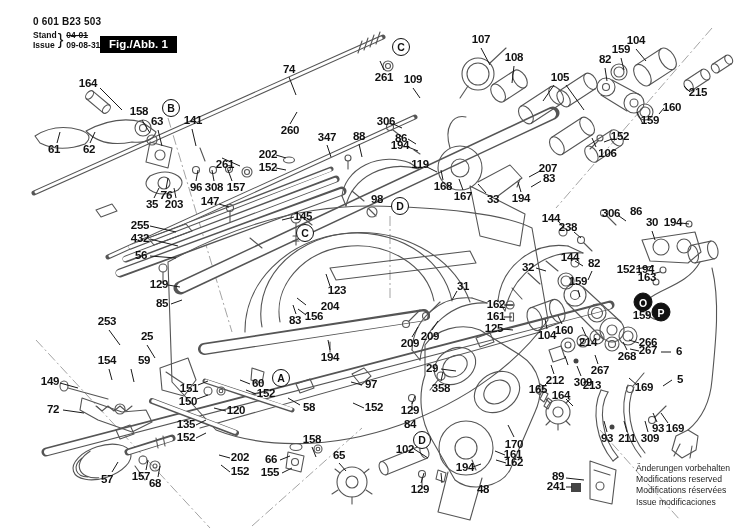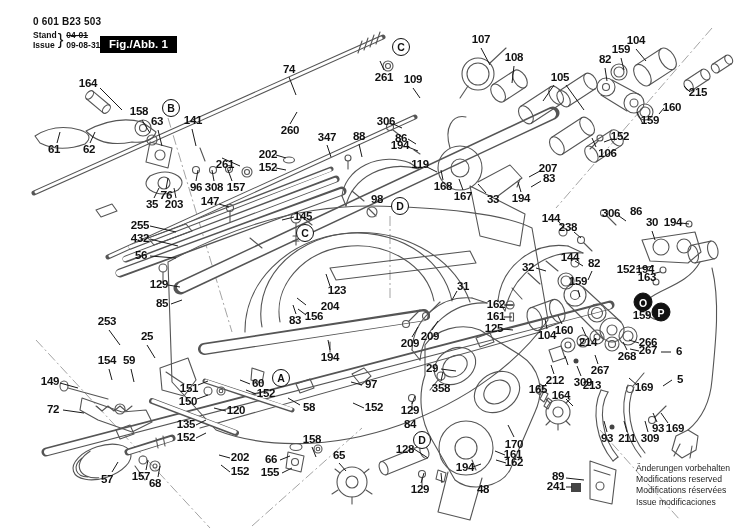--- a/index.html
+++ b/index.html
@@ -574,21 +574,21 @@
       <span class="co" style="left: 210px; top: 202px;">147</span>
       <span class="co" style="left: 140px; top: 226px;">255</span>
       <span class="co" style="left: 140px; top: 239px;">432</span>
       <span class="co" style="left: 141px; top: 256px;">56</span>
       <span class="co" style="left: 303px; top: 217px;">145</span>
       <span class="co" style="left: 159px; top: 285px;">129</span>
       <span class="co" style="left: 162px; top: 304px;">85</span>
       <span class="co" style="left: 107px; top: 322px;">253</span>
       <span class="co" style="left: 147px; top: 337px;">25</span>
       <span class="co" style="left: 107px; top: 361px;">154</span>
-      <span class="co" style="left: 129px; top: 361px;">59</span>
+      <span class="co" style="left: 144px; top: 361px;">59</span>
       <span class="co" style="left: 50px; top: 382px;">149</span>
       <span class="co" style="left: 53px; top: 410px;">72</span>
       <span class="co" style="left: 189px; top: 389px;">151</span>
       <span class="co" style="left: 188px; top: 402px;">150</span>
       <span class="co" style="left: 236px; top: 411px;">120</span>
       <span class="co" style="left: 186px; top: 425px;">135</span>
       <span class="co" style="left: 186px; top: 438px;">152</span>
       <span class="co" style="left: 107px; top: 480px;">57</span>
       <span class="co" style="left: 141px; top: 477px;">157</span>
       <span class="co" style="left: 155px; top: 484px;">68</span>
@@ -643,21 +643,21 @@
       <span class="co" style="left: 496px; top: 305px;">162</span>
       <span class="co" style="left: 496px; top: 317px;">161</span>
       <span class="co" style="left: 494px; top: 329px;">125</span>
       <span class="co" style="left: 463px; top: 287px;">31</span>
       <span class="co" style="left: 432px; top: 369px;">29</span>
       <span class="co" style="left: 410px; top: 344px;">209</span>
       <span class="co" style="left: 430px; top: 337px;">209</span>
       <span class="co" style="left: 441px; top: 389px;">358</span>
       <span class="co" style="left: 410px; top: 411px;">129</span>
       <span class="co" style="left: 410px; top: 425px;">84</span>
-      <span class="co" style="left: 405px; top: 450px;">128</span>
+      <span class="co" style="left: 405px; top: 450px;">102</span>
       <span class="co" style="left: 420px; top: 490px;">129</span>
       <span class="co" style="left: 442px; top: 490px; margin-left: 41px;">48</span>
       <span class="co" style="left: 465px; top: 468px;">194</span>
       <span class="co" style="left: 514px; top: 445px;">170</span>
       <span class="co" style="left: 513px; top: 455px;">161</span>
       <span class="co" style="left: 514px; top: 463px;">162</span>
       <span class="co" style="left: 547px; top: 336px;">104</span>
       <span class="co" style="left: 564px; top: 331px;">160</span>
       <span class="co" style="left: 588px; top: 343px;">214</span>
       <span class="co" style="left: 592px; top: 372px; margin-top: 14px;">213</span>

